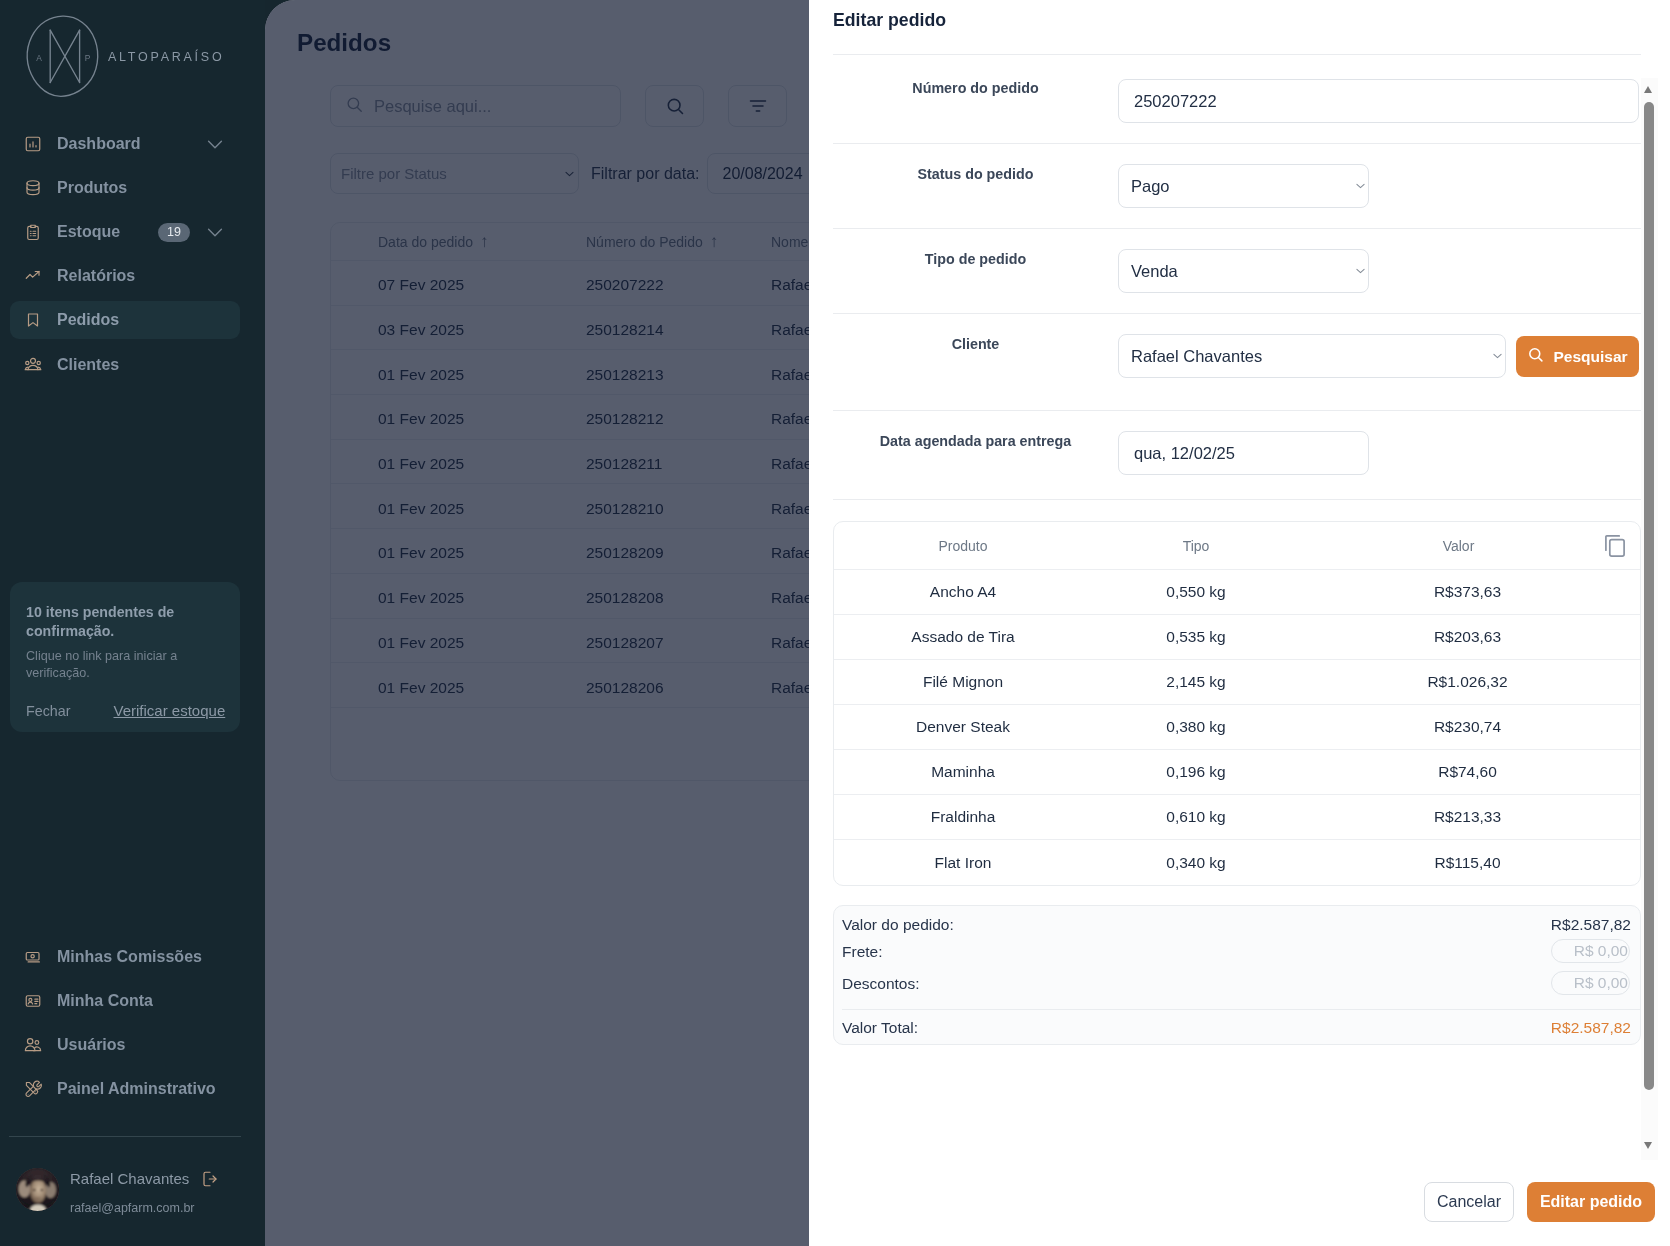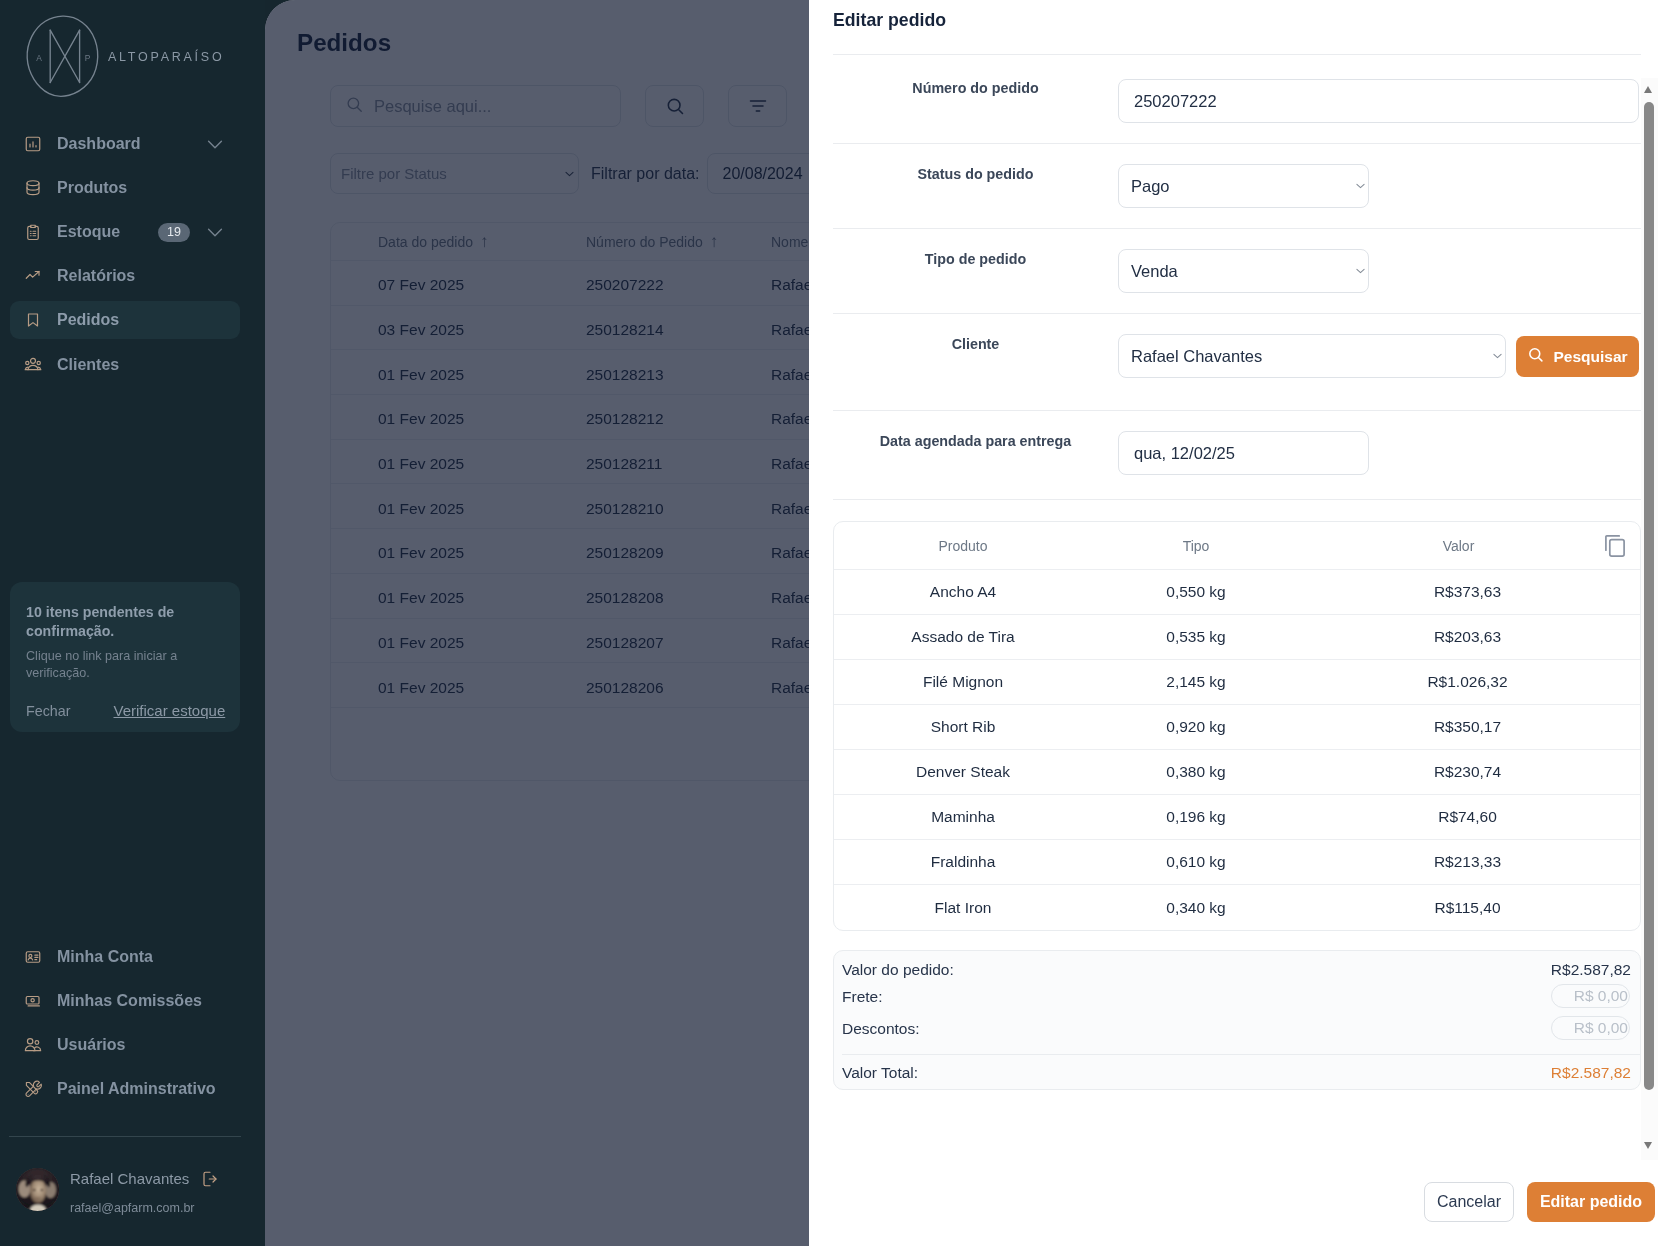--- a/index.html
+++ b/index.html
@@ -309,40 +309,40 @@
   <div class="alert-card" data-name="pending-items-alert">
     <div class="alert-title" data-name="alert-title">10 itens pendentes de confirmação.</div>
     <div class="alert-sub" data-name="alert-subtitle">Clique no link para iniciar a verificação.</div>
     <div class="alert-actions">
       <span class="alert-close" data-name="alert-close-button">Fechar</span>
       <span class="alert-link" data-name="alert-verify-link">Verificar estoque</span>
     </div>
   </div>
 
   <div class="nav2" data-name="secondary-nav">
+    <div class="nav-item" data-name="sidebar-item-minhas-comissoes">
+      <span class="ico" data-name="banknote-icon">
+        <svg width="18" height="18" viewBox="0 0 24 24" fill="none" stroke="#b79c85" stroke-width="1.6" stroke-linecap="round" stroke-linejoin="round">
+          <rect x="3" y="6" width="17" height="10" rx="1.5"></rect>
+            <circle cx="11.5" cy="11" r="2.2"></circle>
+            <path d="M5.5 18.5h15"></path>
+        </svg>
+      </span>
+      <span class="nav-label" data-name="sidebar-item-label">Minhas Comissões</span>
+    </div>
     <div class="nav-item" data-name="sidebar-item-minha-conta">
       <span class="ico" data-name="id-card-icon">
         <svg width="18" height="18" viewBox="0 0 24 24" fill="none" stroke="#b79c85" stroke-width="1.6" stroke-linecap="round" stroke-linejoin="round">
           <rect x="3" y="5" width="18" height="14" rx="2"></rect>
             <circle cx="8.5" cy="10.5" r="2"></circle>
             <path d="M5.5 16c.6-1.6 1.8-2.4 3-2.4s2.4.8 3 2.4"></path>
             <path d="M14.5 9.5h4M14.5 12.5h4M14.5 15.5h2.5"></path>
         </svg>
       </span>
       <span class="nav-label" data-name="sidebar-item-label">Minha Conta</span>
-    </div>
-    <div class="nav-item" data-name="sidebar-item-minhas-comissoes">
-      <span class="ico" data-name="banknote-icon">
-        <svg width="18" height="18" viewBox="0 0 24 24" fill="none" stroke="#b79c85" stroke-width="1.6" stroke-linecap="round" stroke-linejoin="round">
-          <rect x="3" y="6" width="17" height="10" rx="1.5"></rect>
-            <circle cx="11.5" cy="11" r="2.2"></circle>
-            <path d="M5.5 18.5h15"></path>
-        </svg>
-      </span>
-      <span class="nav-label" data-name="sidebar-item-label">Minhas Comissões</span>
     </div>
     <div class="nav-item" data-name="sidebar-item-usuarios">
       <span class="ico" data-name="users-icon">
         <svg width="18" height="18" viewBox="0 0 24 24" fill="none" stroke="#b79c85" stroke-width="1.6" stroke-linecap="round" stroke-linejoin="round">
           <circle cx="8.2" cy="7" r="3.6"></circle>
           <path d="M1.8 19.5a6.4 6.4 0 0 1 12.8 0 H1.8z"></path>
           <circle cx="17.2" cy="8.6" r="2.5"></circle>
           <path d="M12.8 19.5h9.4a4.8 4.8 0 0 0-8.3-3.3"></path>
         </svg>
       </span>
@@ -614,25 +614,20 @@
               <div class="pc1" data-name="product-name">Assado de Tira</div>
               <div class="pc2" data-name="product-weight">0,535 kg</div>
               <div class="pc3" data-name="product-value">R$203,63</div>
             </div>
             <div class="p-row" data-name="product-row">
               <div class="pc1" data-name="product-name">Filé Mignon</div>
               <div class="pc2" data-name="product-weight">2,145 kg</div>
               <div class="pc3" data-name="product-value">R$1.026,32</div>
             </div>
             <div class="p-row" data-name="product-row">
-              <div class="pc1" data-name="product-name">Short Rib</div>
-              <div class="pc2" data-name="product-weight">0,920 kg</div>
-              <div class="pc3" data-name="product-value">R$350,17</div>
-            </div>
-            <div class="p-row" data-name="product-row">
               <div class="pc1" data-name="product-name">Denver Steak</div>
               <div class="pc2" data-name="product-weight">0,380 kg</div>
               <div class="pc3" data-name="product-value">R$230,74</div>
             </div>
             <div class="p-row" data-name="product-row">
               <div class="pc1" data-name="product-name">Maminha</div>
               <div class="pc2" data-name="product-weight">0,196 kg</div>
               <div class="pc3" data-name="product-value">R$74,60</div>
             </div>
             <div class="p-row" data-name="product-row">

